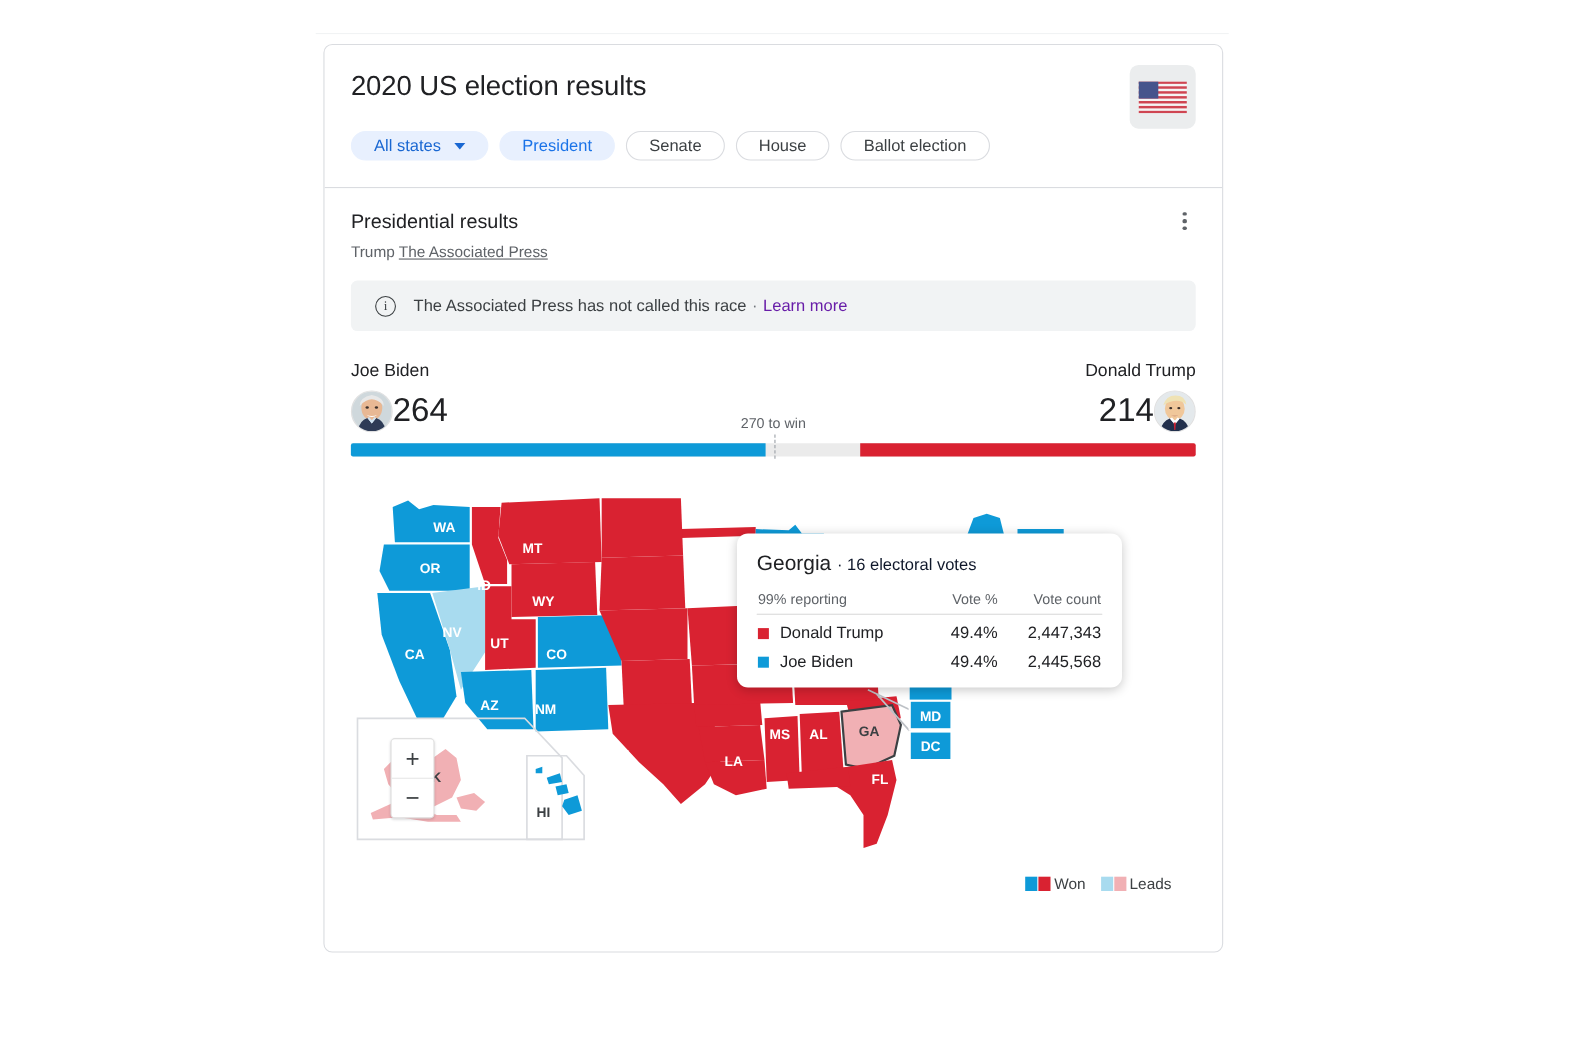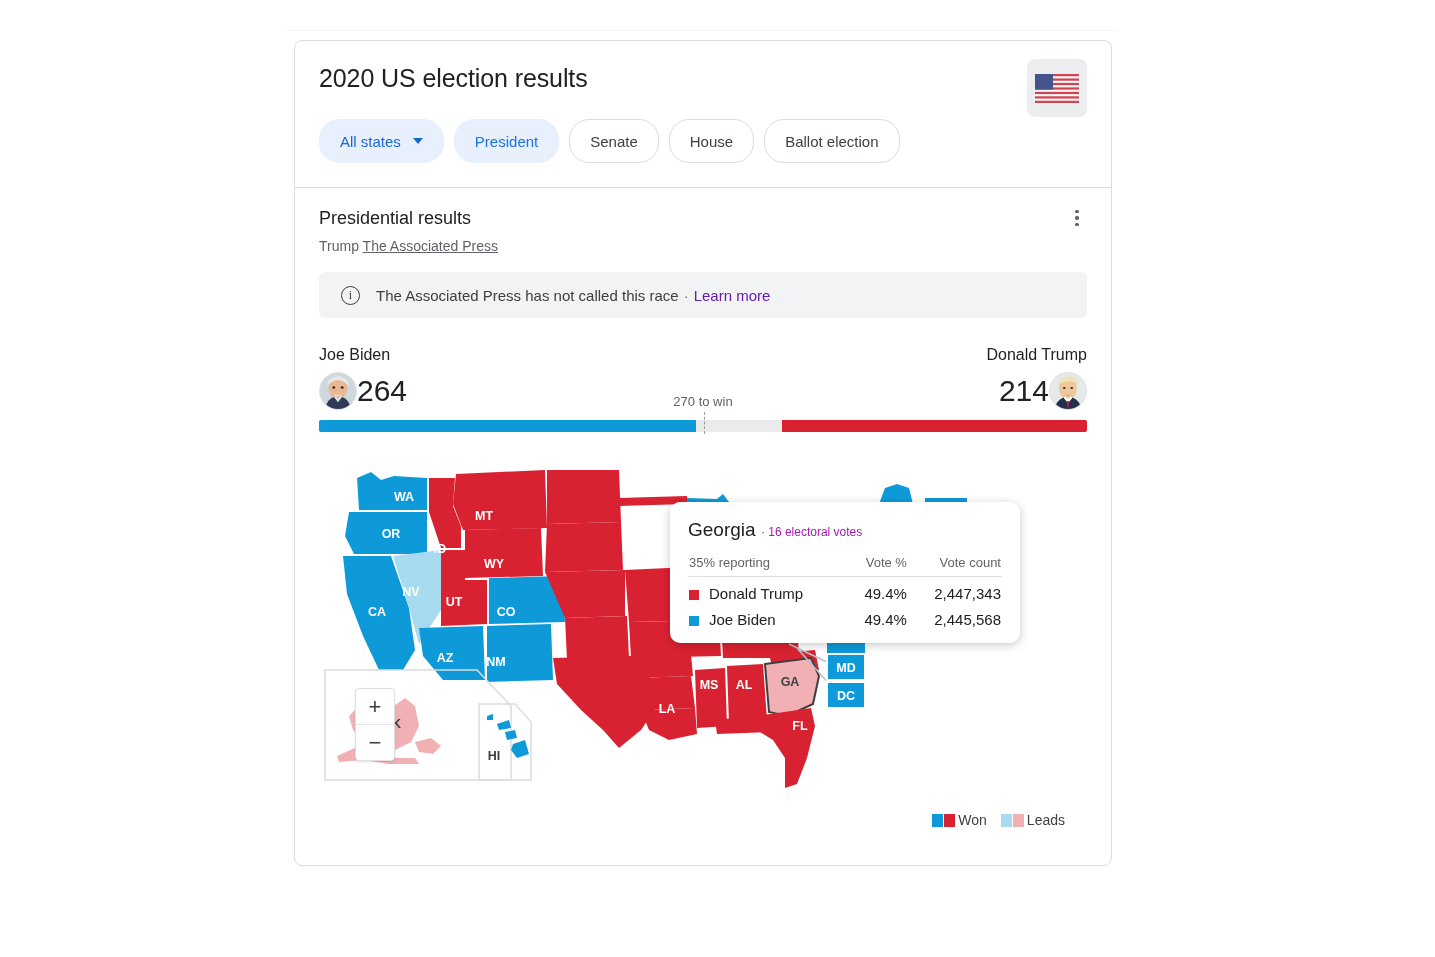--- a/index.html
+++ b/index.html
@@ -45,21 +45,21 @@
   .flag-box {
     position:absolute; right:24px; top:18px;
     width:60px; height:58px; background:#ebedee; border-radius:8px;
     display:flex; align-items:center; justify-content:center;
   }
   .flag-img { width:44px; height:29px; display:block; }
 
   
   .chips { display:flex; align-items:center; gap:10px; padding: 26px 24px 0 24px; }
   .chip {
-    height:44px; border-radius:20px; border:1px solid #dadce0;
+    height:27px; border-radius:20px; border:1px solid #dadce0;
     display:flex; align-items:center; padding: 0 20px;
     font-size:15px; color:#3c4043; background:#fff; box-sizing:border-box;
     white-space:nowrap; cursor:pointer;
   }
   .chip.filled { background:#e8f0fe; border-color:#e8f0fe; color:#1967d2; }
   .chip.selected-blue { background:#e8f0fe; border-color:#e8f0fe; color:#1a73e8; }
   .chip .caret {
     width:0; height:0; margin-left:12px;
     border-left:5px solid transparent; border-right:5px solid transparent;
     border-top:6px solid #1967d2;
@@ -142,21 +142,21 @@
   .zoom-ctrl .zsep { height:1px; background:#e6e6e6; padding:0; }
 
   
   .tooltip {
     position:absolute; left:351px; top:44px; width:350px;
     background:#fff; border-radius:10px;
     box-shadow:0 2px 10px rgba(0,0,0,.22);
     padding:16px 18px 14px 18px; box-sizing:border-box;
   }
   .tt-head { font-size:19px; color:#202124; line-height:24px; }
-  .tt-head .ev { font-size:12px; color:#a21caf; }
+  .tt-head .ev { font-size:15px; color:#0f172a; }
   .tt-table { width:100%; border-collapse:collapse; margin-top:10px; }
   .tt-table th {
     font-size:13px; color:#5f6368; font-weight:400; text-align:right;
     padding-bottom:6px; border-bottom:1px solid #e0e0e0; white-space:nowrap;
   }
   .tt-table th.left { text-align:left; }
   .tt-table td {
     font-size:15px; color:#202124; text-align:right; padding-top:8px; white-space:nowrap;
   }
   .tt-table td.left { text-align:left; }
@@ -410,21 +410,21 @@
         </div>
 
         <div class="tooltip">
           <div class="tt-head">
             <span>Georgia</span>
             <span class="ev">· 16 electoral votes</span>
           </div>
           <table class="tt-table">
             <thead>
               <tr>
-                <th class="left">35% reporting</th>
+                <th class="left">99% reporting</th>
                 <th>Vote %</th>
                 <th>Vote count</th>
               </tr>
             </thead>
             <tbody>
               <tr>
                 <td class="left">
                   <span class="swatch" style="background: rgb(217, 34, 49);"></span><span>Donald Trump</span>
                 </td>
                 <td>49.4%</td>

